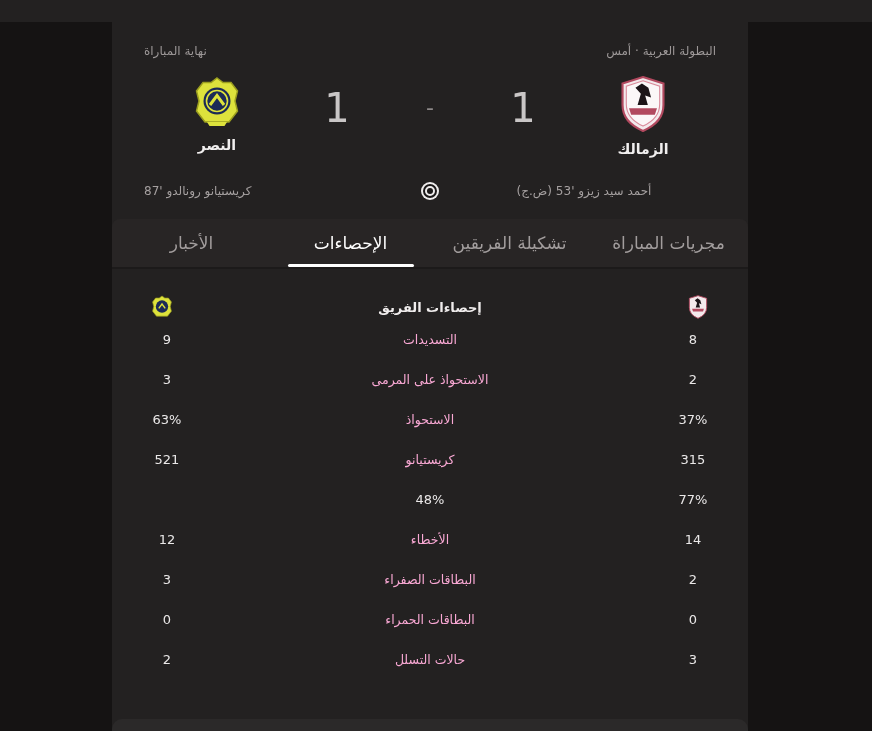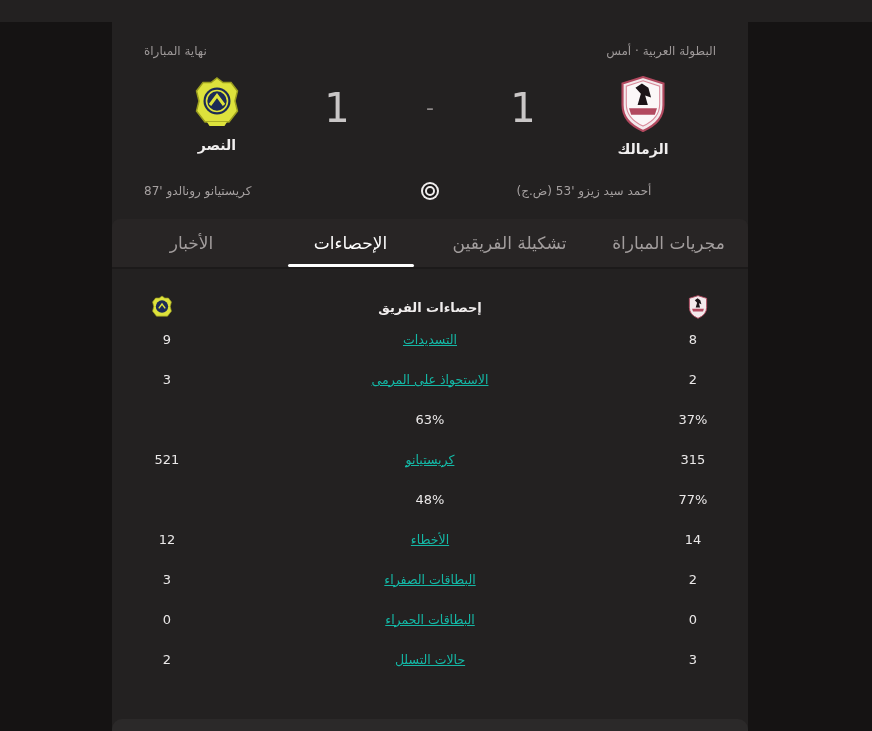--- a/index.html
+++ b/index.html
@@ -68,21 +68,21 @@
     margin-top:26px;display:grid;grid-template-columns:60px 1fr 60px;
     align-items:center;padding:0 20px;
   }
   .stats-title{text-align:center;font-size:13px;color:#efeDed;color:#efecec;font-weight:bold;}
   .mini-logo{display:flex;justify-content:center;}
   .stat-row{
     display:grid;grid-template-columns:50px 1fr 50px;align-items:center;
     height:40px;padding:0 30px;
   }
   .stat-row:first-of-type{margin-top:10px;}
-  .stat-label{text-align:center;font-size:12.5px;color:#14b8a6;text-decoration:underline;}
+  .stat-label{text-align:center;font-size:12.5px;color:#f9a8d4;}
   .stat-val{text-align:center;font-size:13px;color:#eae8e8;direction:ltr;}
   .next-card-strip{
     position:absolute;bottom:0;left:0;width:636px;height:12px;
     background:#2b2929;border-radius:10px 10px 0 0;
   }
   svg{display:block;}
 </style>
 </head>
 <body>
 
@@ -181,20 +181,21 @@
     <span class="stat-label">التسديدات</span>
     <span class="stat-val">9</span>
   </div>
   <div class="stat-row">
     <span class="stat-val">2</span>
     <span class="stat-label">الاستحواذ على المرمى</span>
     <span class="stat-val">3</span>
   </div>
   <div class="stat-row">
     <span class="stat-val">37%</span>
+    <span class="stat-label">الاستحواذ</span>
     <span class="stat-val">63%</span>
   </div>
   <div class="stat-row">
     <span class="stat-val">315</span>
     <span class="stat-label">كريستيانو</span>
     <span class="stat-val">521</span>
   </div>
   <div class="stat-row">
     <span class="stat-val">77%</span>
     <span class="stat-val">48%</span>

